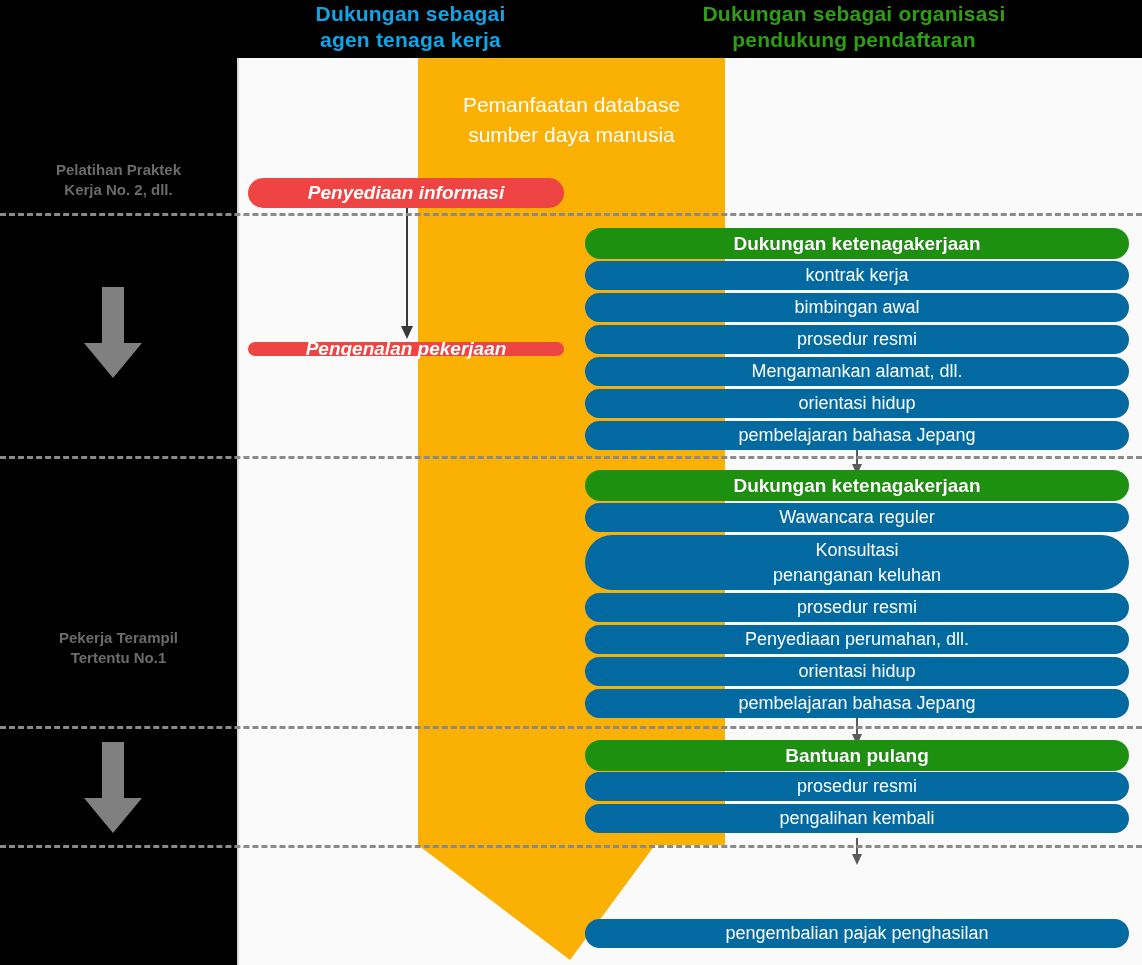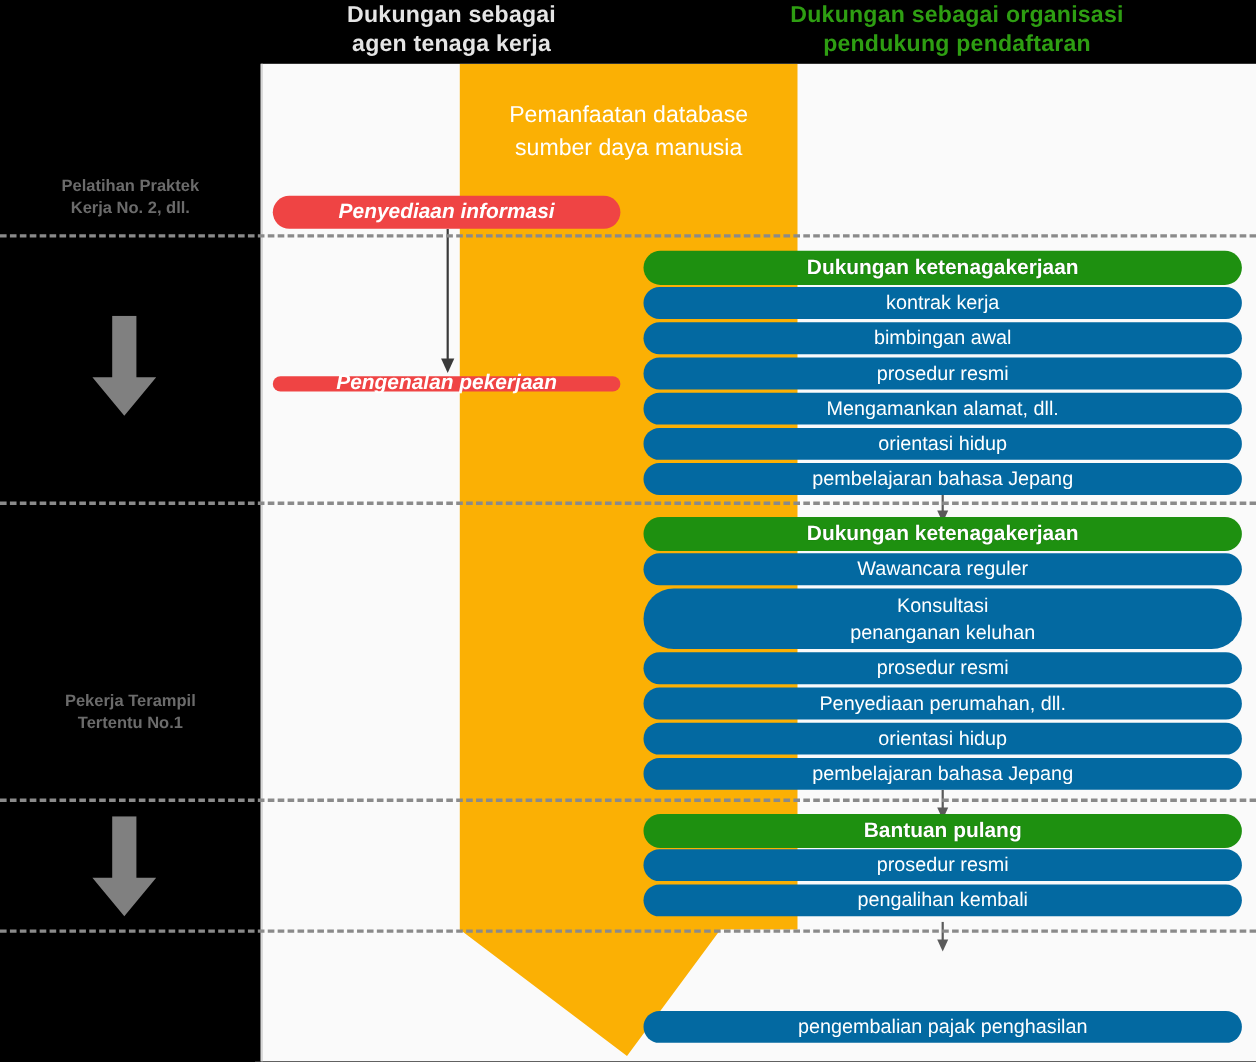--- a/index.html
+++ b/index.html
@@ -22,25 +22,25 @@
     top: 0;
     font-size: 21px;
     font-weight: bold;
     line-height: 26px;
     text-align: center;
     letter-spacing: 0.2px;
     white-space: pre-line;
   }
   #header-left {
     left: 238px; width: 345px;
-    color: #e5e5e5;
+    color: #0ea5e9;
     top: 1px;
   }
   #header-right {
-    left: 680px; width: 380px;
+    left: 664px; width: 380px;
     color: #2e9e12;
     top: 1px;
   }
 
   
   .side-label {
     position: absolute;
     left: 0; width: 237px;
     color: #6b6b6b;
     font-size: 15px;

